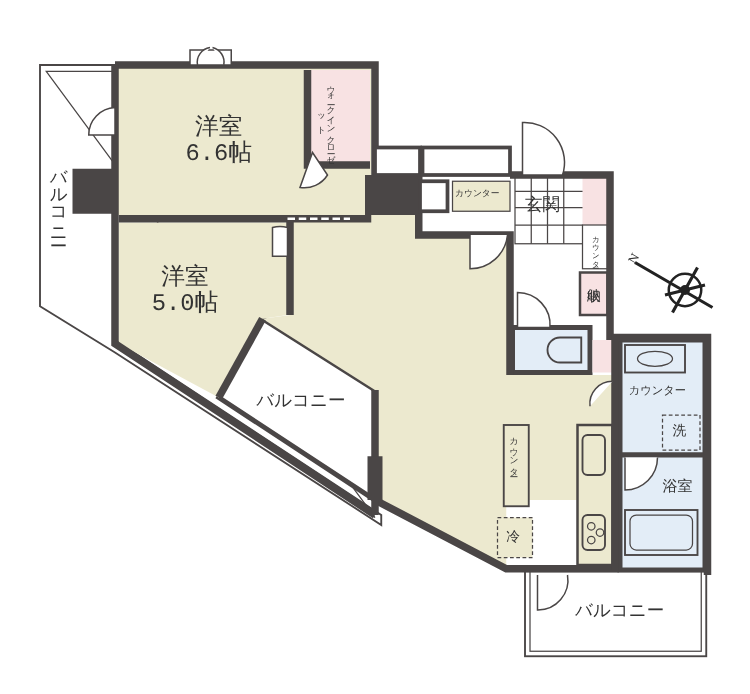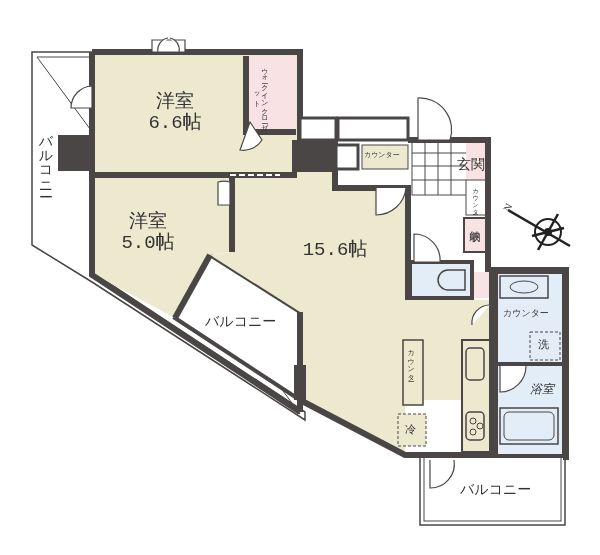--- a/index.html
+++ b/index.html
@@ -116,27 +116,26 @@
 
 <div class="lbl big" style="left:145px;top:92px;width:60px;">
   <div>洋室</div>
   <div>6.6帖</div>
 </div>
 <div class="lbl big" style="left:118px;top:212px;width:60px;">
   <div>洋室</div>
   <div>5.0帖</div>
 </div>
 <div class="lbl big" style="left:295px;top:240px;width:80px;">
-  <div>15.6帖</div>
 </div>
 <div class="lbl xs vert" style="left:252px;top:60px;height:70px;">ウォークインクローゼット</div>
-<div class="lbl med" style="left:420px;top:157px;margin-left:37px;">玄関</div>
+<div class="lbl med" style="left:420px;top:157px;">玄関</div>
 <div class="lbl sm vert" style="left:468px;top:222px;font-size:11px;">収納</div>
 <div class="lbl sm" style="left:503px;top:309px;">カウンター</div>
-<div class="lbl med" style="left:530px;top:383px;font-size:12px;font-style:italic;">浴室</div>
+<div class="lbl med" style="left:530px;top:383px;font-size:12px;">浴室</div>
 <div class="lbl xs" style="left:364px;top:152px;">カウンター</div>
 <div class="lbl xs vert" style="left:472px;top:184px;font-size:6px;">カウンター</div>
 <div class="lbl xs vert" style="left:406px;top:345px;">カウンター</div>
 <div class="lbl med vert" style="left:38px;top:125px;">バルコニー</div>
 <div class="lbl med" style="left:205px;top:314px;">バルコニー</div>
 <div class="lbl med" style="left:460px;top:482px;">バルコニー</div>
 <div class="lbl sm" style="left:405px;top:424px;font-size:11px;">冷</div>
 <div class="lbl sm" style="left:538px;top:339px;font-size:11px;">洗</div>
 <div class="lbl sm" style="left:505px;top:203px;transform:rotate(-60deg);">N</div>
 

